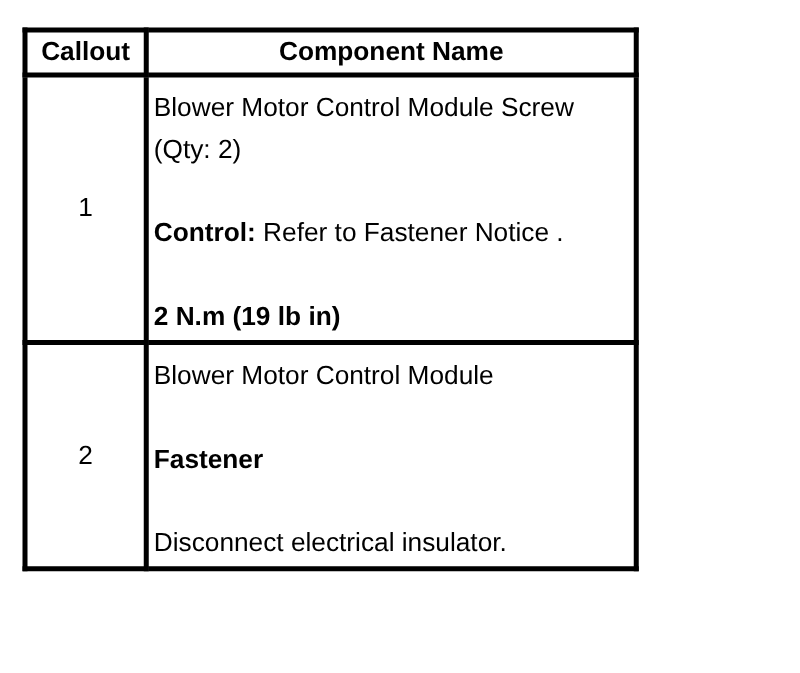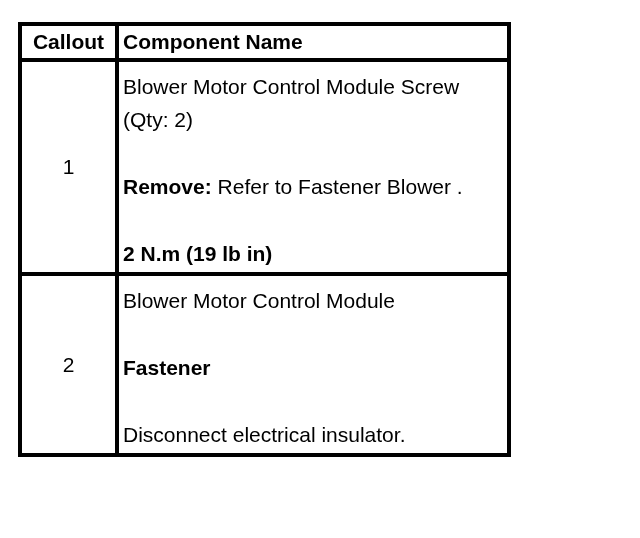--- a/index.html
+++ b/index.html
@@ -37,21 +37,21 @@
   tr.item-row-1 { height: 178px; }
   tr.item-row-2 { height: 176px; }
   th.callout-header {
     font-weight: bold;
     text-align: center;
     vertical-align: middle;
     padding: 2px;
   }
   th.component-header {
     font-weight: bold;
-    text-align: left;
+    text-align: center;
     vertical-align: middle;
   }
   td.prelim-cell { padding: 6px 4px 2px 5px; }
   td.callout-cell {
     text-align: center;
     vertical-align: middle;
   }
   td.component-cell { padding-top: 4px; }
   .cell-text p {
     margin: 4px 0 34px 0;
@@ -73,21 +73,21 @@
     </colgroup>
     <tbody>
       <tr class="header-row">
         <th class="callout-header">Callout</th>
         <th class="component-header">Component Name</th>
       </tr>
       <tr class="item-row-1">
         <td class="callout-cell">1</td>
         <td class="component-cell cell-text">
           <p>Blower Motor Control Module Screw (Qty: 2)</p>
-          <p><span class="bold">Remove:</span><span> Refer to Fastener Blower .</span></p>
+          <p><span class="bold">Control:</span><span> Refer to Fastener Notice .</span></p>
           <p class="bold">2 N.m (19 lb in)</p>
         </td>
       </tr>
       <tr class="item-row-2">
         <td class="callout-cell">2</td>
         <td class="component-cell cell-text">
           <p>Blower Motor Control Module</p>
           <p class="bold">Fastener</p>
           <p>Disconnect electrical insulator.</p>
         </td>

